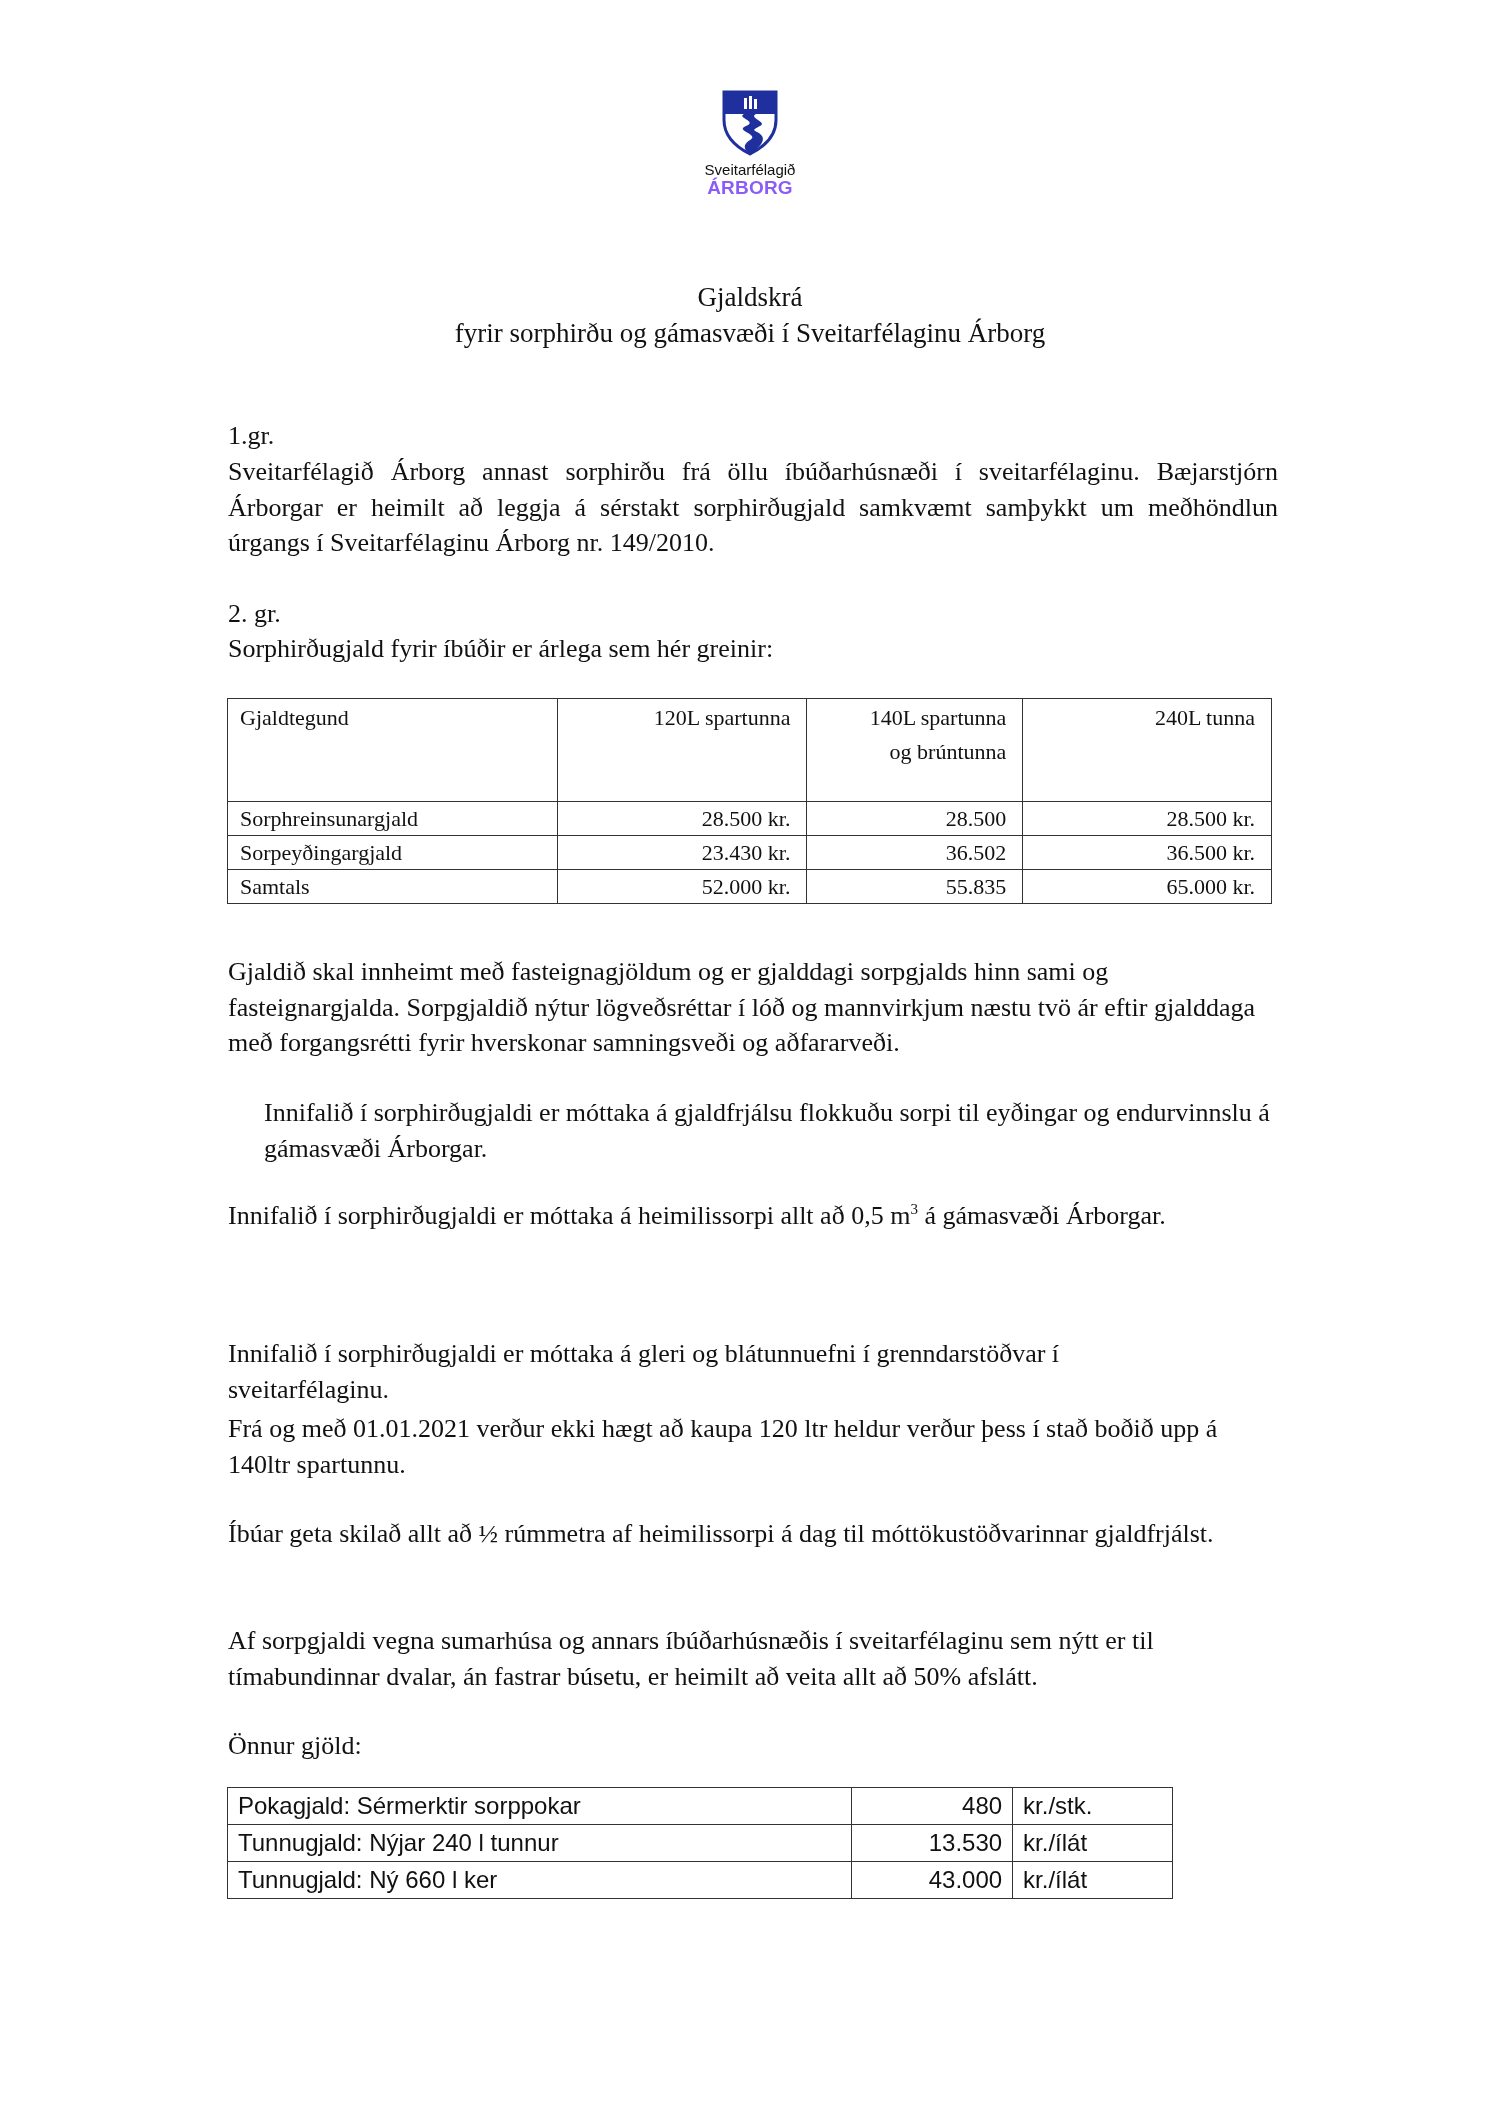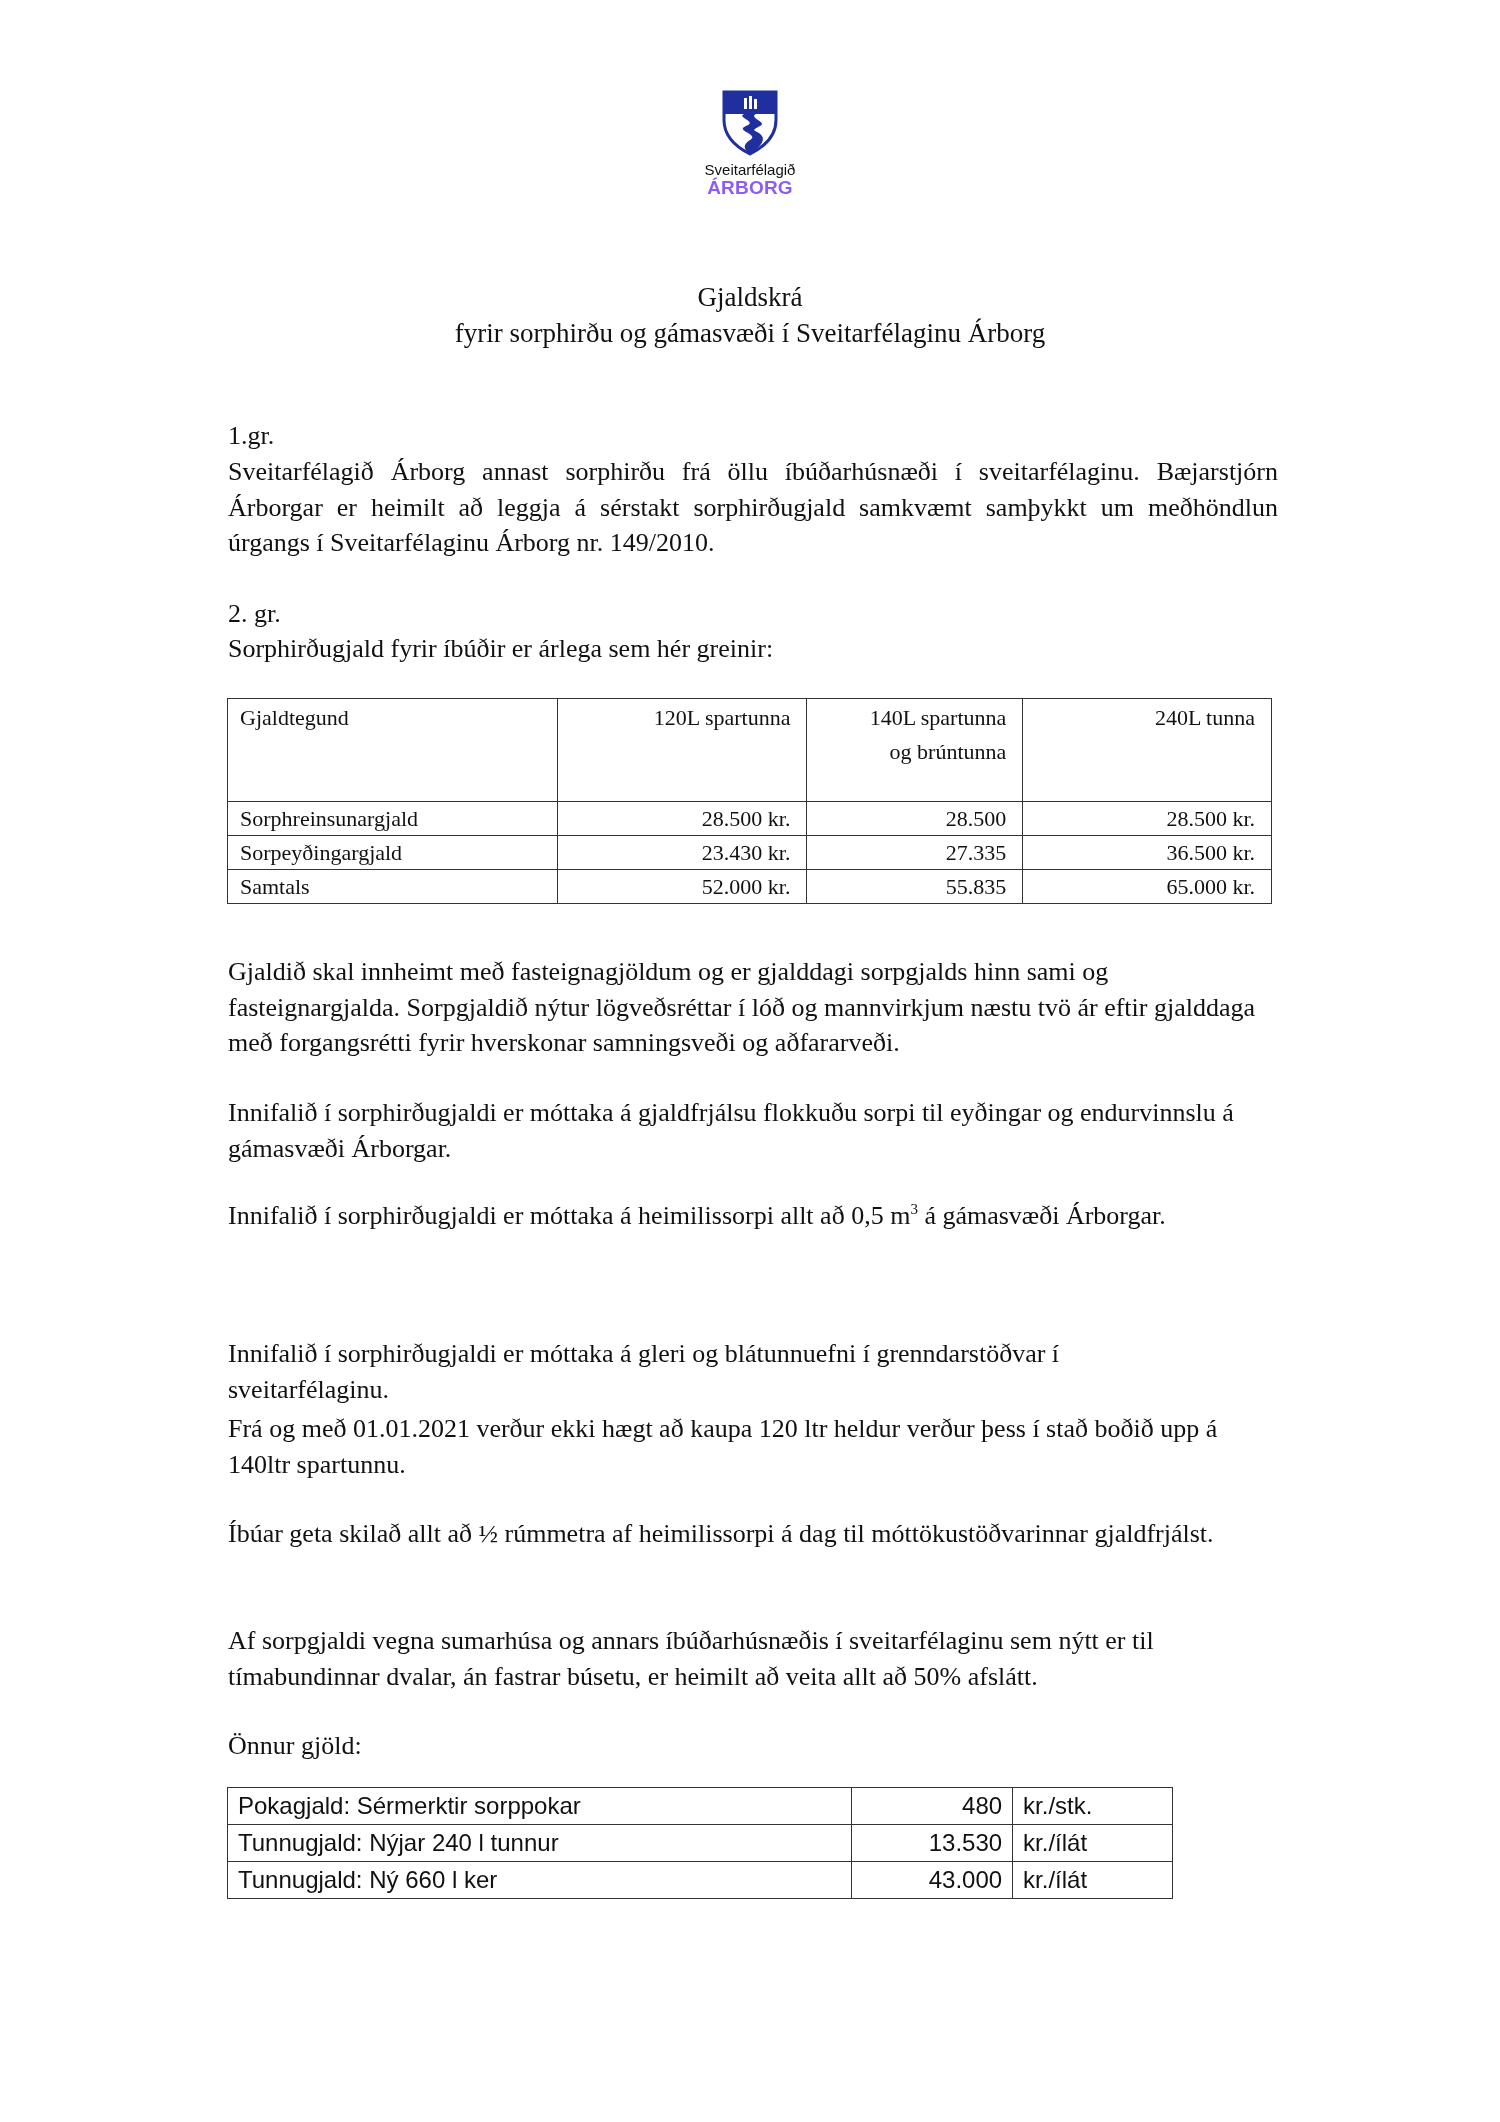--- a/index.html
+++ b/index.html
@@ -66,34 +66,34 @@
   </tr>
   <tr class="data">
     <td>Sorphreinsunargjald</td>
     <td class="num">28.500 kr.</td>
     <td class="num">28.500</td>
     <td class="num">28.500 kr.</td>
   </tr>
   <tr class="data">
     <td>Sorpeyðingargjald</td>
     <td class="num">23.430 kr.</td>
-    <td class="num">27.335</td>
+    <td class="num">36.502</td>
     <td class="num">36.500 kr.</td>
   </tr>
   <tr class="data">
     <td>Samtals</td>
     <td class="num">52.000 kr.</td>
     <td class="num">55.835</td>
     <td class="num">65.000 kr.</td>
   </tr>
 </tbody>
   </table>
 
 <p class="abs para" style="top:954px;">Gjaldið skal innheimt með fasteignagjöldum og er gjalddagi sorpgjalds hinn sami og fasteignargjalda. Sorpgjaldið nýtur lögveðsréttar í lóð og mannvirkjum næstu tvö ár eftir gjalddaga með forgangsrétti fyrir hverskonar samningsveði og aðfararveði.</p>
-<p class="abs para" style="top:1095px;">Innifalið í sorphirðugjaldi er móttaka á gjaldfrjálsu flokkuðu sorpi til eyðingar og endurvinnslu á gámasvæði Árborgar.</p>
+<p class="abs para" style="top:1095px;margin-left:36px;">Innifalið í sorphirðugjaldi er móttaka á gjaldfrjálsu flokkuðu sorpi til eyðingar og endurvinnslu á gámasvæði Árborgar.</p>
 <p class="abs para" style="top:1198px; width:960px;"><span>Innifalið í sorphirðugjaldi er móttaka á heimilissorpi allt að 0,5 m</span><sup>3</sup><span> á gámasvæði Árborgar.</span></p>
 <p class="abs para" style="top:1336px; width:960px;">Innifalið í sorphirðugjaldi er móttaka á gleri og blátunnuefni í grenndarstöðvar í sveitarfélaginu.</p>
 <p class="abs para" style="top:1411px; width:1010px;">Frá og með 01.01.2021 verður ekki hægt að kaupa 120 ltr heldur verður þess í stað boðið upp á 140ltr spartunnu.</p>
 <p class="abs para" style="top:1516px; width:1010px;">Íbúar geta skilað allt að ½ rúmmetra af heimilissorpi á dag til móttökustöðvarinnar gjaldfrjálst.</p>
 <p class="abs para" style="top:1623px;">Af sorpgjaldi vegna sumarhúsa og annars íbúðarhúsnæðis í sveitarfélaginu sem nýtt er til tímabundinnar dvalar, án fastrar búsetu, er heimilt að veita allt að 50% afslátt.</p>
 <p class="abs para" style="top:1728px;">Önnur gjöld:</p>
 
 <table class="t2">
   <colgroup>
     <col style="width:625px">

